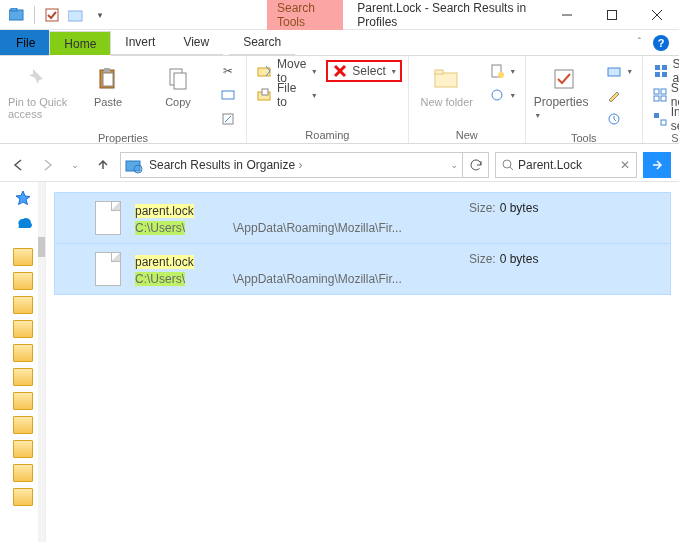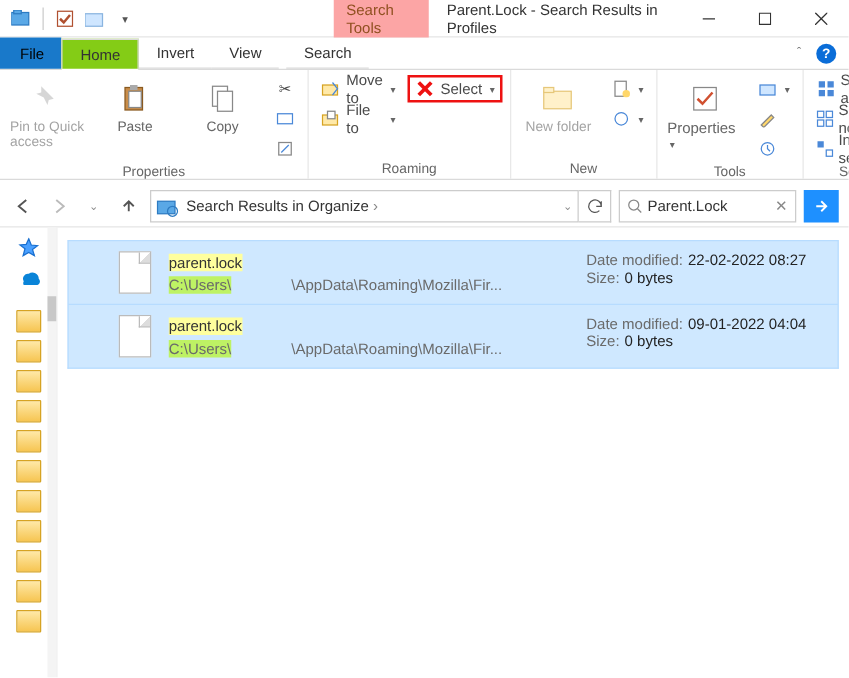--- a/index.html
+++ b/index.html
@@ -420,30 +420,28 @@
 
   <div class="results">
     <div class="result-row">
       <div style="width:16px"></div>
       <div class="file-ic"></div>
       <div class="file-main">
         <div class="fname"><span class="hl">parent.lock</span></div>
         <div class="fpath"><span class="hl">C:\Users\</span><span class="redact"></span><span>\AppData\Roaming\Mozilla\Fir...</span></div>
       </div>
       <div class="meta">
-        <div><span class="k">Date modified:</span><span class="v">22-02-2022 08:27</span></div>
         <div><span class="k">Size:</span><span class="v">0 bytes</span></div>
       </div>
     </div>
     <div class="result-row">
       <div style="width:16px"></div>
       <div class="file-ic"></div>
       <div class="file-main">
         <div class="fname"><span class="hl">parent.lock</span></div>
         <div class="fpath"><span class="hl">C:\Users\</span><span class="redact"></span><span>\AppData\Roaming\Mozilla\Fir...</span></div>
       </div>
       <div class="meta">
-        <div><span class="k">Date modified:</span><span class="v">09-01-2022 04:04</span></div>
         <div><span class="k">Size:</span><span class="v">0 bytes</span></div>
       </div>
     </div>
   </div>
 </div>
 
 </body></html>

